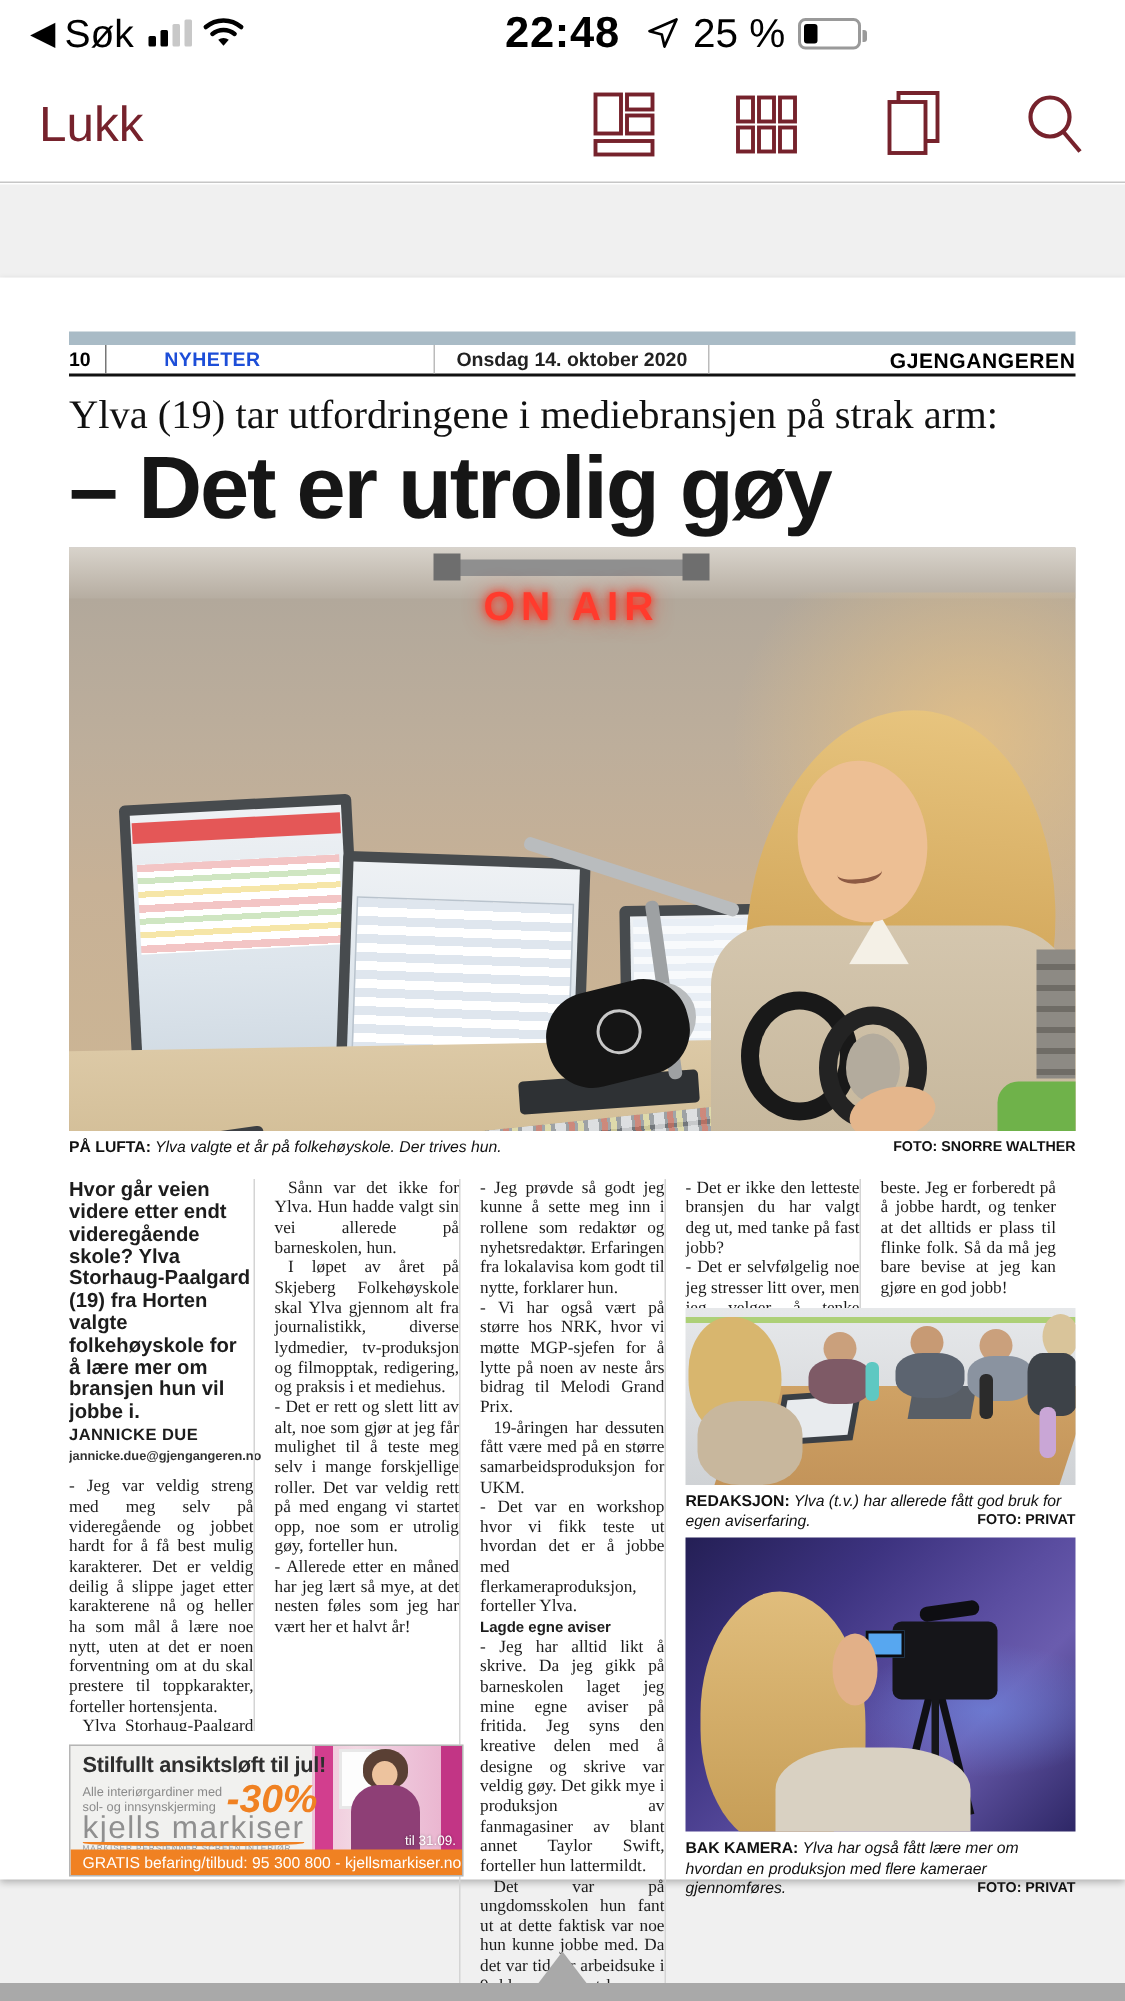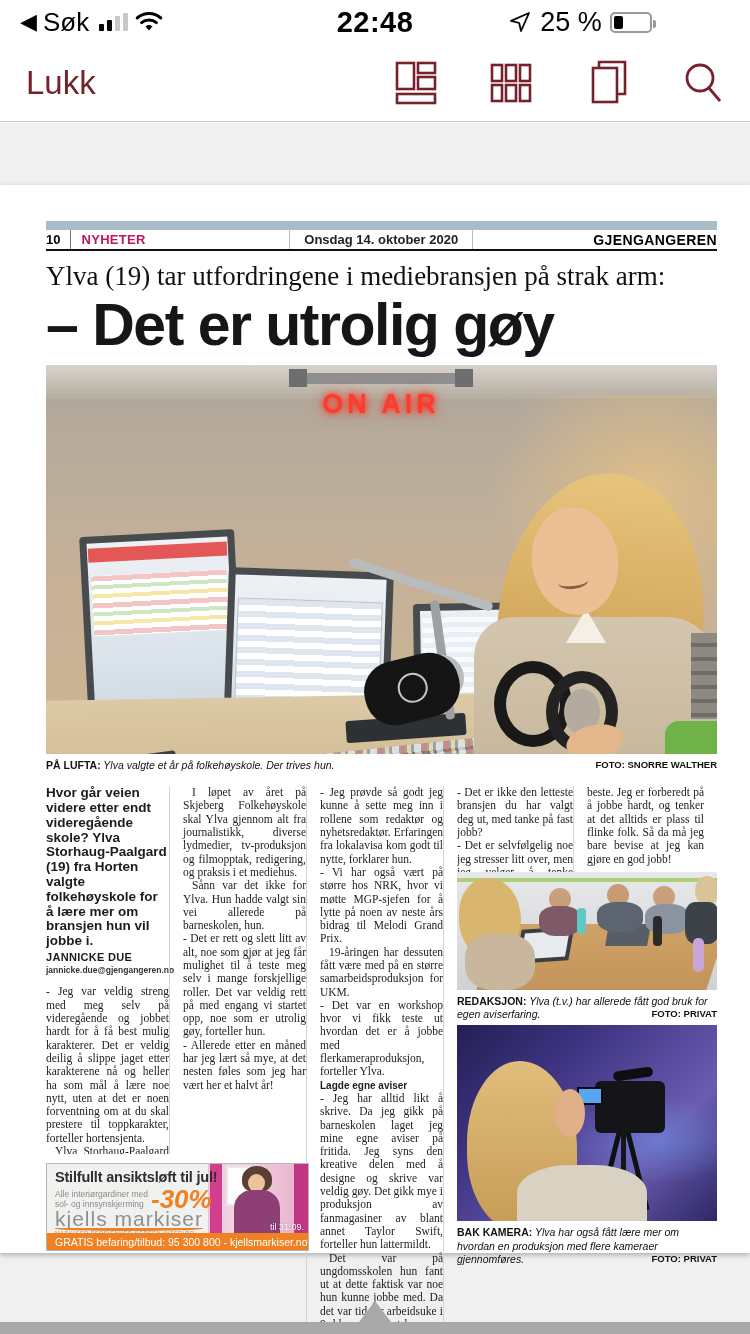--- a/index.html
+++ b/index.html
@@ -10,21 +10,21 @@
   
   .status-bar { position:absolute; top:0; left:0; right:0; height:44px; display:flex; align-items:center; padding:0 20px; color:#000; }
   .sb-left { display:flex; align-items:center; gap:6px; width:300px; }
   .back-glyph { font-size:22px; line-height:1; }
   .sb-app { font-size:26px; }
   .sig { display:flex; align-items:flex-end; gap:3px; margin-left:4px; }
   .sig i { display:block; width:5px; border-radius:1px; background:#000; }
   .sig i:nth-child(1){height:7px;} .sig i:nth-child(2){height:11px;}
   .sig i:nth-child(3){height:15px;background:#c8c8c8;} .sig i:nth-child(4){height:18px;background:#c8c8c8;}
   .sb-center { flex:1; text-align:center; font-size:29px; font-weight:600; letter-spacing:.5px; }
-  .sb-right { display:flex; align-items:center; justify-content:center; gap:8px; width:300px; }
+  .sb-right { display:flex; align-items:center; justify-content:flex-start; gap:8px; width:300px; }
   .pct { font-size:27px; }
   .battery { position:relative; width:42px; height:21px; border:2px solid #9a9a9a; border-radius:5px; }
   .battery .fill { position:absolute; left:2px; top:2px; bottom:2px; width:25%; background:#000; border-radius:2px; }
   .battery .nub { position:absolute; right:-6px; top:6px; width:3px; height:8px; background:#9a9a9a; border-radius:0 2px 2px 0; }
 
   
   .toolbar { position:absolute; top:44px; left:0; right:0; height:78px; display:flex; align-items:center; padding:0 26px; border-bottom:1px solid #c6c6c6; background:#fff; }
   .close-btn { font-size:33px; color:#76222c; cursor:pointer; }
   .tb-icons { margin-left:auto; display:flex; align-items:center; gap:53px; }
   .tb-icons svg { display:block; }
@@ -36,21 +36,21 @@
             border-left:16px solid transparent; border-right:16px solid transparent; border-bottom:21px solid #a9a9a9; }
 
   
   .page { position:absolute; top:62px; left:0; width:750px; height:1068px; background:#fff; box-shadow:0 2px 5px rgba(0,0,0,.28); }
   .paper { position:relative; margin:0 33px 0 46px; width:671px; }
 
   .bluebar { margin-top:36px; height:9px; background:#a9bbc6; }
   .phead { display:flex; align-items:center; height:21px; border-bottom:2px solid #111; font-size:13px; }
   .pnum { font-weight:bold; padding-right:10px; }
   .phead .vline { width:1px; align-self:stretch; background:#777; }
-  .section { color:#be185d; font-weight:bold; padding-left:10px; letter-spacing:.3px; }
+  .section { color:#1d4ed8; font-weight:bold; padding-left:10px; letter-spacing:.3px;margin-left:28px; }
   .pdate { margin-left:auto; margin-right:120px; font-weight:bold; color:#222; padding:0 14px; border-left:1px solid #bbb; border-right:1px solid #bbb; align-self:stretch; display:flex; align-items:center; }
   .masthead { font-weight:bold; letter-spacing:.4px; font-size:14px; }
 
   .kicker { font-family:"Liberation Serif", serif; font-size:27px; color:#111; margin-top:10px; }
   .headline { font-size:59px; font-weight:800; letter-spacing:-1.5px; color:#161616; line-height:1.0; margin-top:4px; }
 
   
   .main-photo { position:relative; margin-top:10px; width:671px; height:389px; overflow:hidden; background:linear-gradient(180deg,#aea69b 0%,#bdae9b 34%,#c7b196 58%,#cdb694 100%); }
   .mp-ceiling { position:absolute; top:0; left:0; right:0; height:34px; background:linear-gradient(180deg,#d8d3cb,#b6ada1); }
   .mp-rightglow { position:absolute; top:30px; right:0; width:230px; height:240px; background:radial-gradient(ellipse at 70% 40%, rgba(235,195,130,.75), rgba(235,195,130,0) 70%); }
@@ -306,22 +306,22 @@
                 <p class="ingress">Hvor går veien videre etter endt videregående skole? Ylva Storhaug-Paalgard (19) fra Horten valgte folkehøyskole for å lære mer om bransjen hun vil jobbe i.</p>
                 <div class="byline">
                   <div class="nm">JANNICKE DUE</div>
                   <div class="em">jannicke.due@gjengangeren.no</div>
                 </div>
                 <p>- Jeg var veldig streng med meg selv på videregående og jobbet hardt for å få best mulig karakterer. Det er veldig deilig å slippe jaget etter karakterene nå og heller ha som mål å lære noe nytt, uten at det er noen forventning om at du skal prestere til toppkarakter, forteller hortensjenta.</p>
                 <p class="ind">Ylva Storhaug-Paalgard går et år på Skjeberg Folkehøyskole, på andre sida av Oslofjorden. Der lærer hun mer om mediebransjen. For det er dette hun vil satse på.</p>
 
               </div>
               <div class="bodytxt colrule">
+                <p class="ind">Sånn var det ikke for Ylva. Hun hadde valgt sin vei allerede på barneskolen, hun.</p>
                 <p class="ind">I løpet av året på Skjeberg Folkehøyskole skal Ylva gjennom alt fra journalistikk, diverse lydmedier, tv-produksjon og filmopptak, redigering, og praksis i et mediehus.</p>
-                <p class="ind">Sånn var det ikke for Ylva. Hun hadde valgt sin vei allerede på barneskolen, hun.</p>
                 <p>- Det er rett og slett litt av alt, noe som gjør at jeg får mulighet til å teste meg selv i mange forskjellige roller. Det var veldig rett på med engang vi startet opp, noe som er utrolig gøy, forteller hun.</p>
                 <p>- Allerede etter en måned har jeg lært så mye, at det nesten føles som jeg har vært her et halvt år!</p>
 
               </div>
             </div>
 
             <div class="ad">
               <div class="ad-photo">
                 <div class="panel1"></div>
                   <div class="win"></div>

